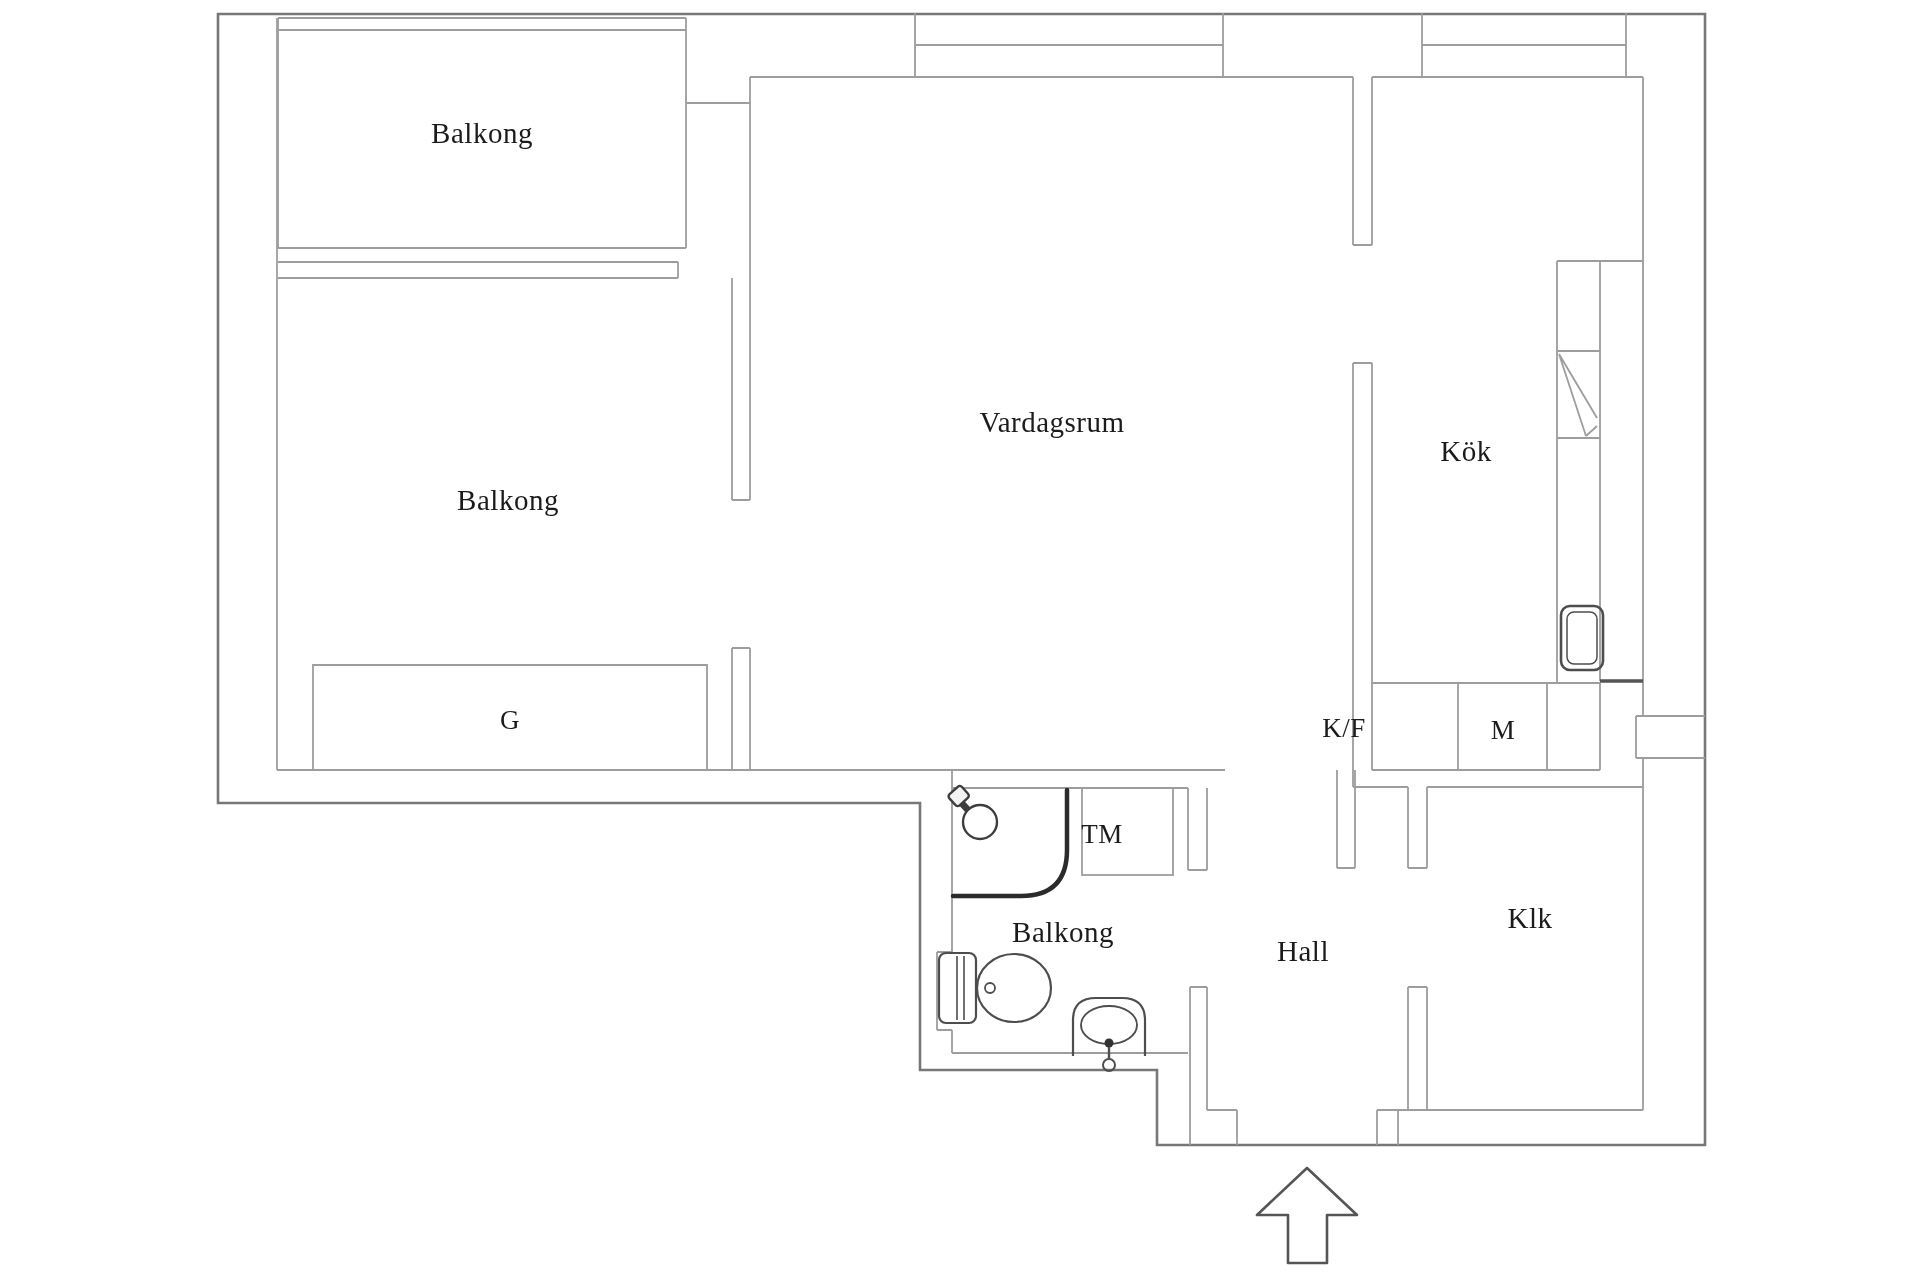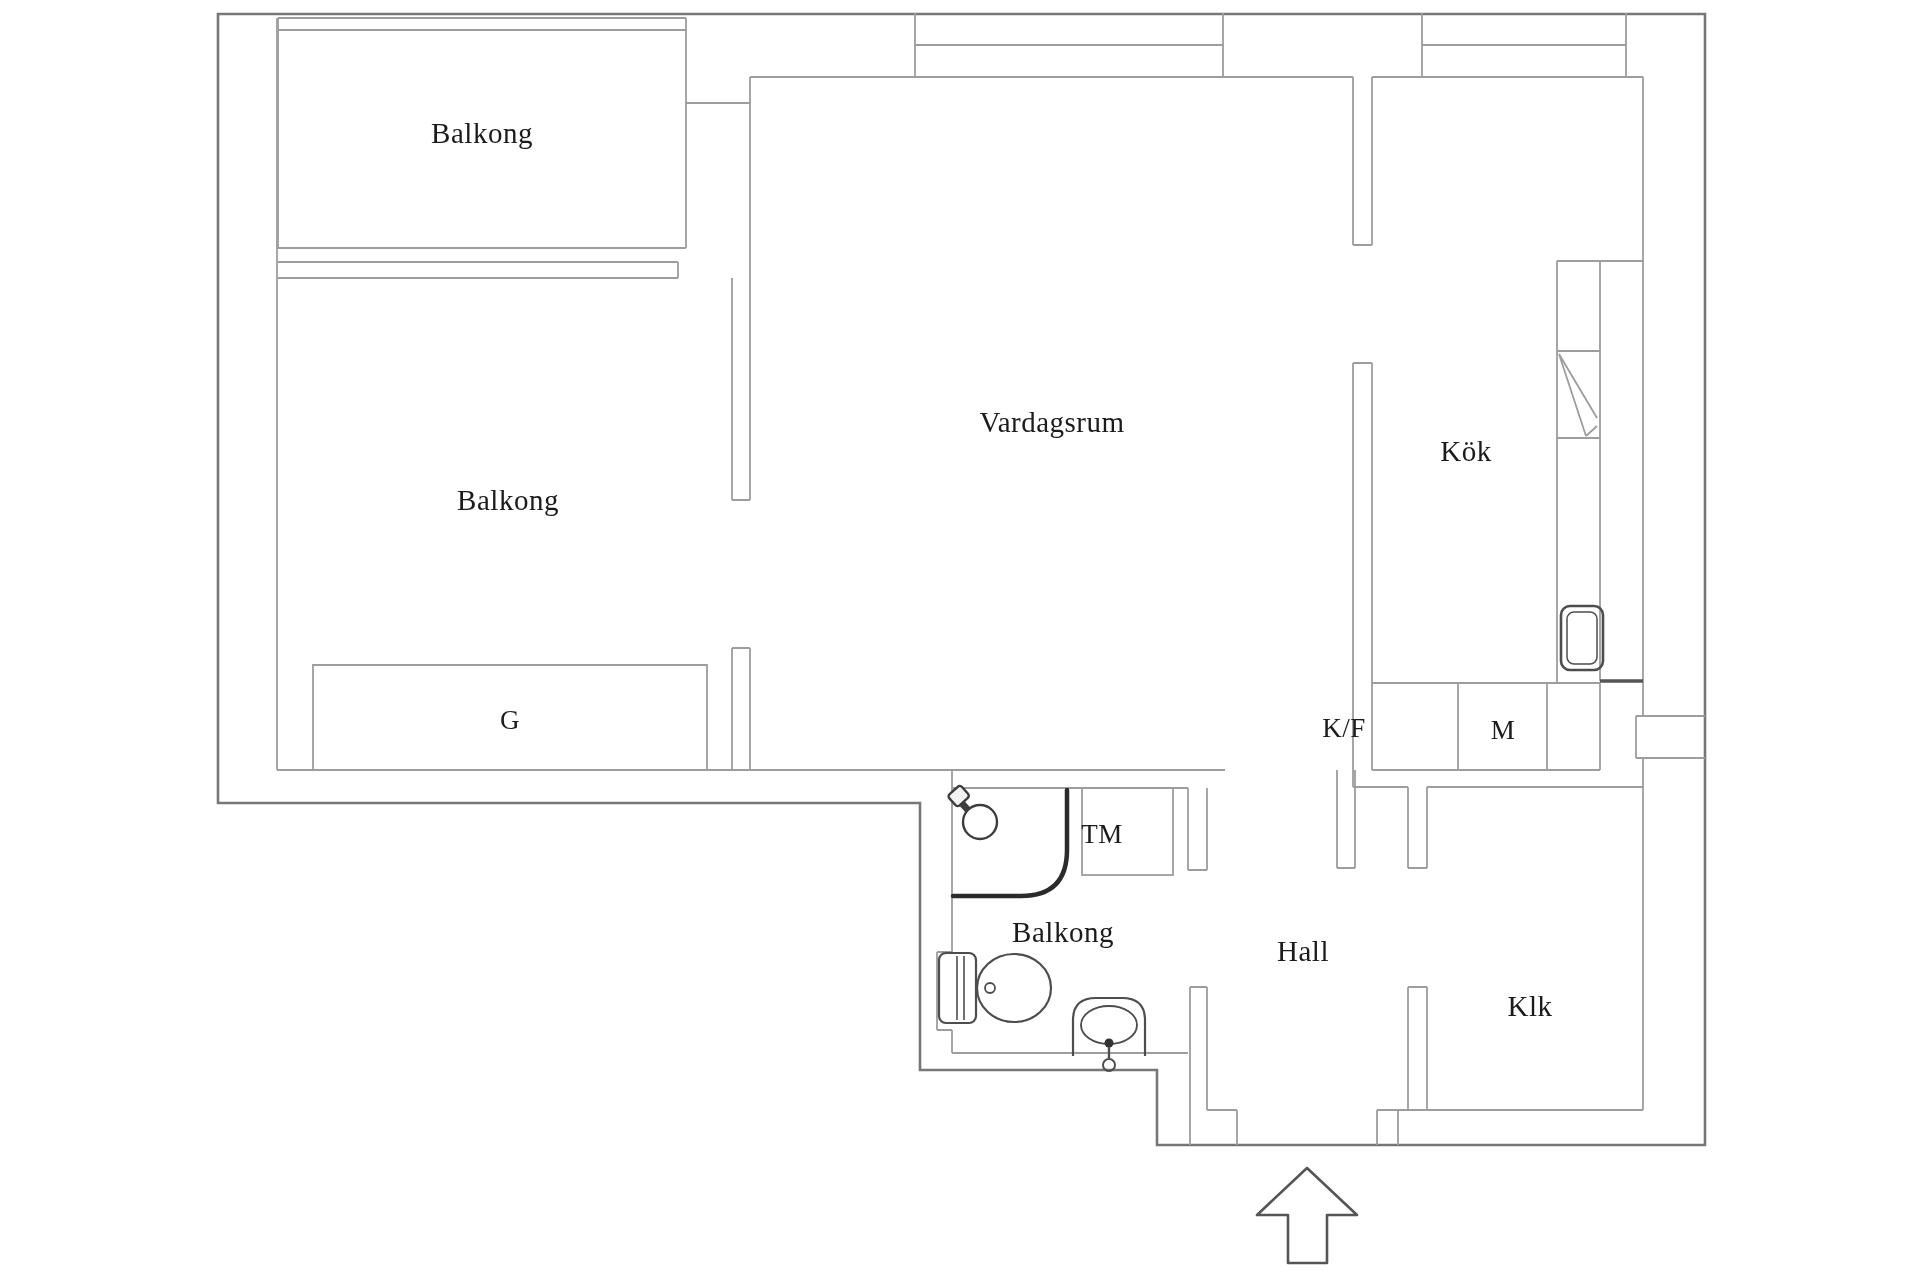--- a/index.html
+++ b/index.html
@@ -109,20 +109,20 @@
 
     <path d="M1307,1168 L1257,1215 L1288,1215 L1288,1263 L1327,1263 L1327,1215 L1357,1215 Z" fill="#ffffff" stroke="#555555" stroke-width="2.6" stroke-linejoin="round"></path>
   </svg>
 
   <div class="room-label" style="left:482px;top:133px">Balkong</div>
   <div class="room-label" style="left:508px;top:500px">Balkong</div>
   <div class="room-label" style="left:1052px;top:422px">Vardagsrum</div>
   <div class="room-label" style="left:1466px;top:451px">Kök</div>
   <div class="room-label" style="left:1063px;top:932px">Balkong</div>
   <div class="room-label" style="left:1303px;top:951px">Hall</div>
-  <div class="room-label" style="left:1530px;top:1006px">Klk</div>
+  <div class="room-label" style="left:1530px;top:918px">Klk</div>
 
   <div class="room-label small-label" style="left:510px;top:720px">G</div>
   <div class="room-label small-label" style="left:1344px;top:728px">K/F</div>
   <div class="room-label small-label" style="left:1503px;top:730px">M</div>
   <div class="room-label small-label" style="left:1102px;top:834px">TM</div>
 
 </div>
 
 </body></html>

